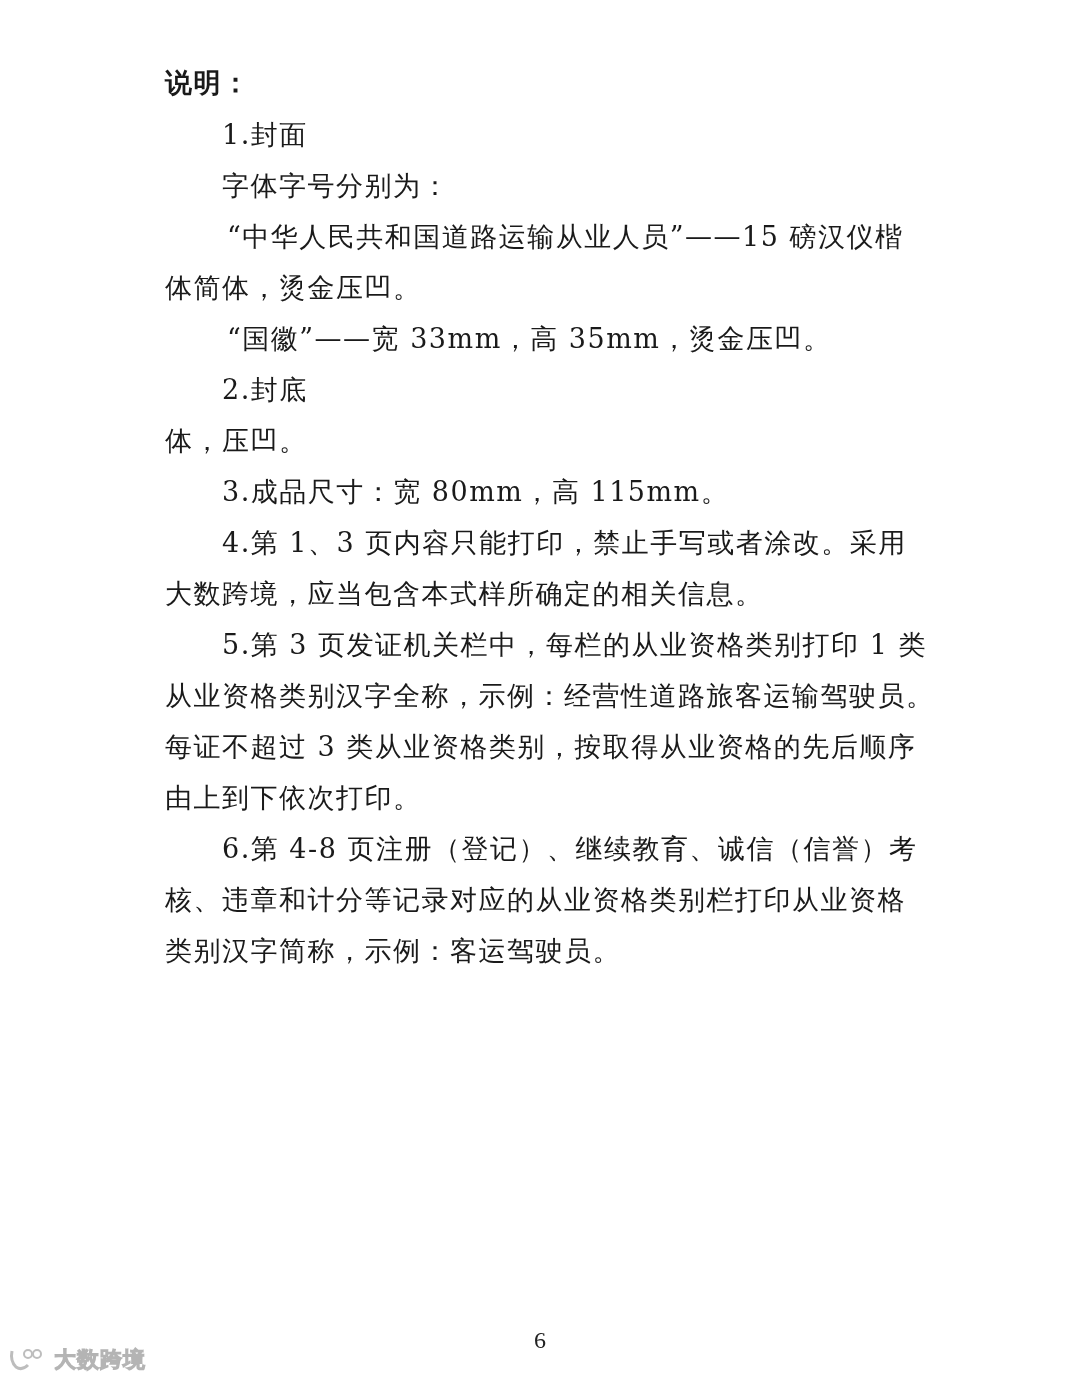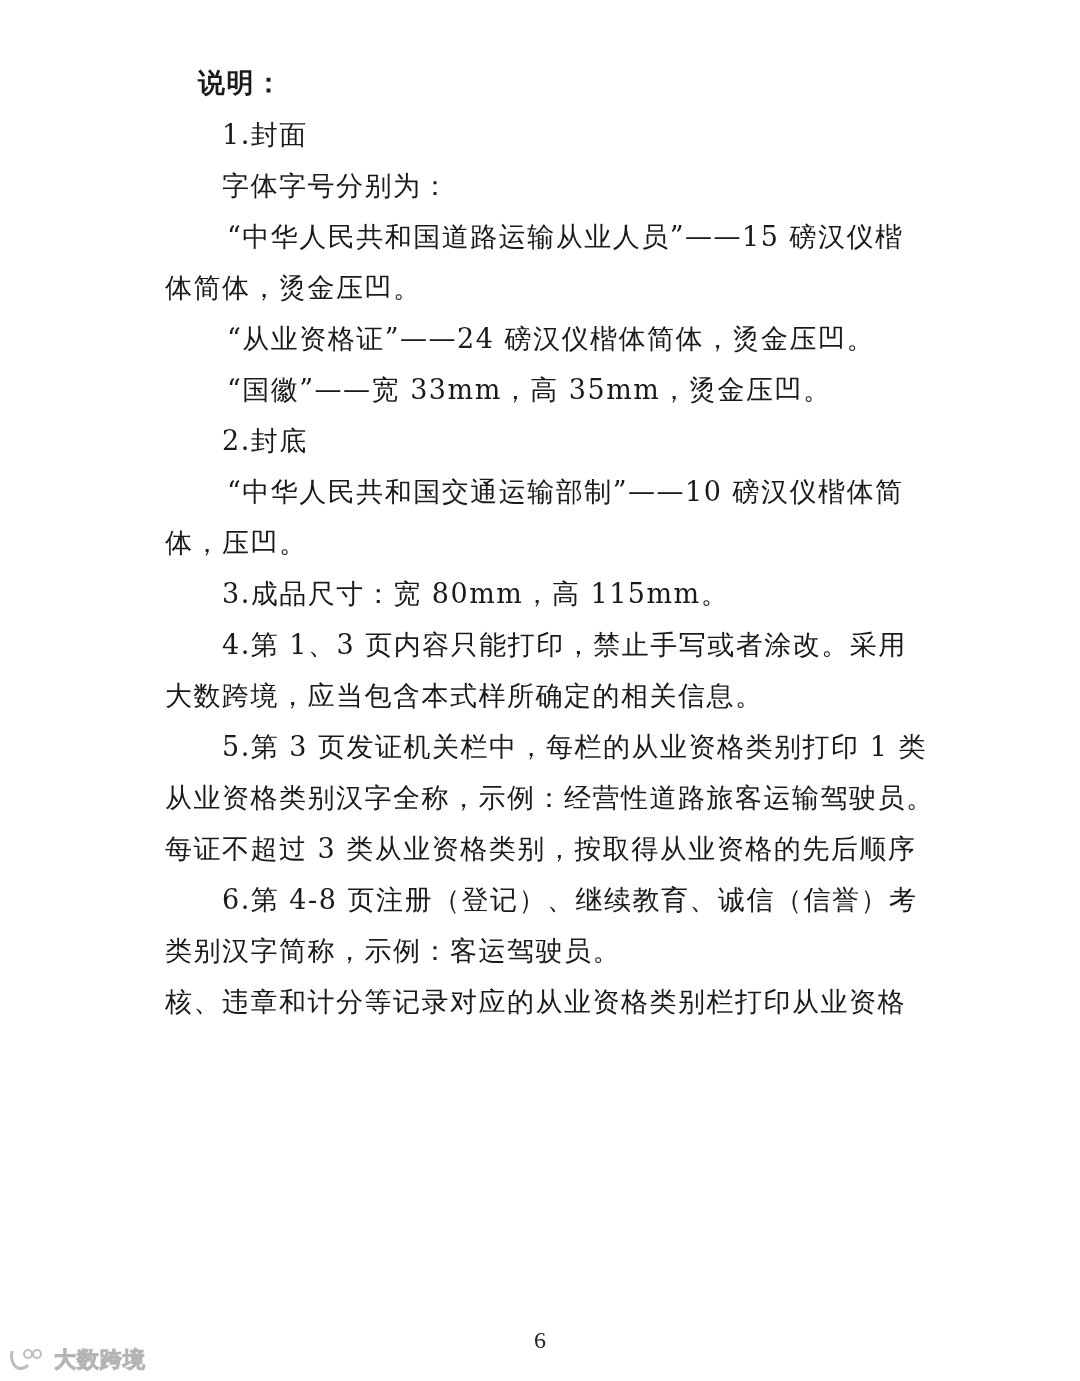--- a/index.html
+++ b/index.html
@@ -1,55 +1,54 @@
 <!DOCTYPE html>
 <html><head>
 <meta charset="utf-8">
 <style>
   html, body { margin: 0; padding: 0; background: #ffffff; }
   body { width: 1080px; height: 1381px; position: relative; overflow: hidden;
          font-family: "DejaVu Serif", "Liberation Serif", serif; color: #1a1a1a; }
   .page { position: absolute; left: 165px; top: 58px; width: 750px; }
   .line { height: 51px; line-height: 51px; font-size: 27px; white-space: nowrap;
           letter-spacing: 1.5px; overflow: visible; }
-  .title { font-weight: bold; font-family: Liberation Serif, serif; margin-left: 33px; }
+  .title { font-weight: bold; font-family: Liberation Serif, serif; }
   .ind { padding-left: 57px; }
   .ind2 { padding-left: 62px; }
   .page-num { position: absolute; left: 0; width: 1080px; top: 1327px; text-align: center;
               font-size: 24px; font-family: "Liberation Serif", serif; color: #222; }
   .watermark { position: absolute; left: 8px; top: 1345px; display: flex; align-items: center;
                gap: 6px; opacity: 0.55; }
   .wm-logo { width: 40px; height: 26px; position: relative; }
   .wm-text { font-family: Liberation Sans, sans-serif; font-size: 22px; color: #fff;
              -webkit-text-stroke: 1px #777; font-weight: bold; letter-spacing: 1px; }
 </style>
 </head>
 <body>
 
 <div class="page">
   <div class="line title">说明：</div>
   <div id="lines">
       <div class="line ind">1.封面</div>
       <div class="line ind">字体字号分别为：</div>
       <div class="line ind2">“中华人民共和国道路运输从业人员”——15 磅汉仪楷</div>
       <div class="line ">体简体，烫金压凹。</div>
-      <div class="line ind2">“从业资格证”——24 磅汉仪楷体简体，烫金压凹。</div>
       <div class="line ind2">“国徽”——宽 33mm，高 35mm，烫金压凹。</div>
       <div class="line ind">2.封底</div>
-      <div class="line ind2">“中华人民共和国交通运输部制”——10 磅汉仪楷体简</div>
       <div class="line ">体，压凹。</div>
       <div class="line ind">3.成品尺寸：宽 80mm，高 115mm。</div>
       <div class="line ind">4.第 1、3 页内容只能打印，禁止手写或者涂改。采用</div>
       <div class="line ">大数跨境，应当包含本式样所确定的相关信息。</div>
       <div class="line ind">5.第 3 页发证机关栏中，每栏的从业资格类别打印 1 类</div>
       <div class="line ">从业资格类别汉字全称，示例：经营性道路旅客运输驾驶员。</div>
       <div class="line ">每证不超过 3 类从业资格类别，按取得从业资格的先后顺序</div>
+      <div class="line ">由上到下依次打印。</div>
       <div class="line ind">6.第 4-8 页注册（登记）、继续教育、诚信（信誉）考</div>
+      <div class="line ">核、违章和计分等记录对应的从业资格类别栏打印从业资格</div>
       <div class="line ">类别汉字简称，示例：客运驾驶员。</div>
-      <div class="line ">核、违章和计分等记录对应的从业资格类别栏打印从业资格</div>
     </div>
 </div>
 
 <div class="page-num">6</div>
 
 <div class="watermark">
   <span class="wm-logo">
     <svg width="40" height="26" viewBox="0 0 40 26">
       <path d="M4 4 Q2 14 8 20 Q14 24 20 18" fill="none" stroke="#888" stroke-width="3"></path>
       <circle cx="20" cy="7" r="4" fill="none" stroke="#888" stroke-width="2"></circle>

